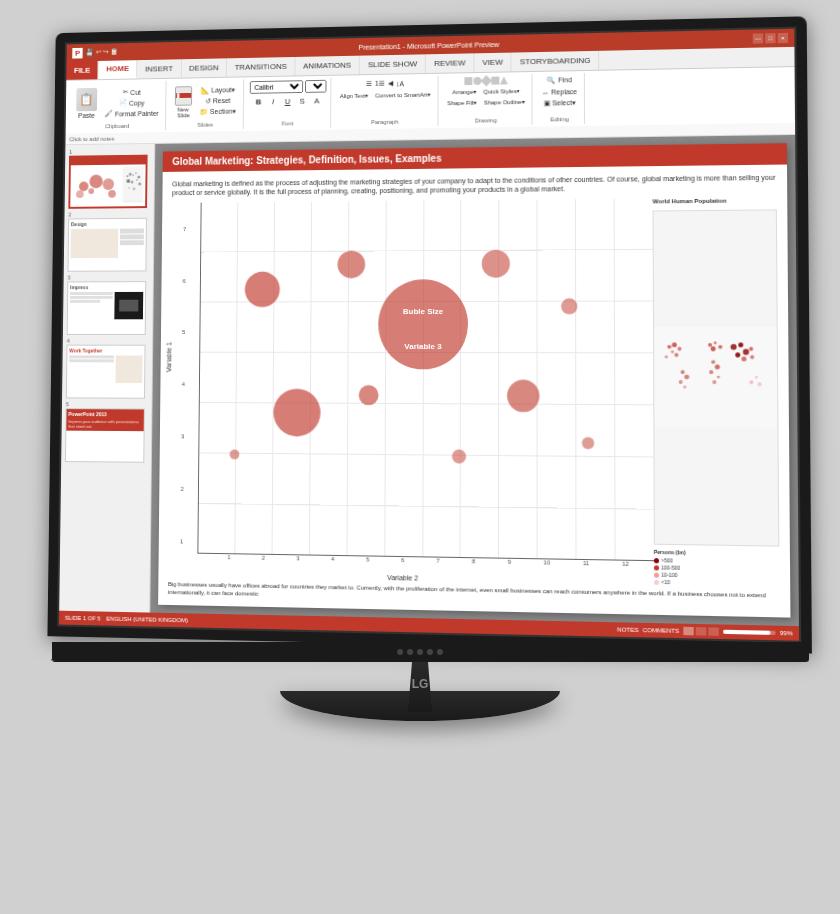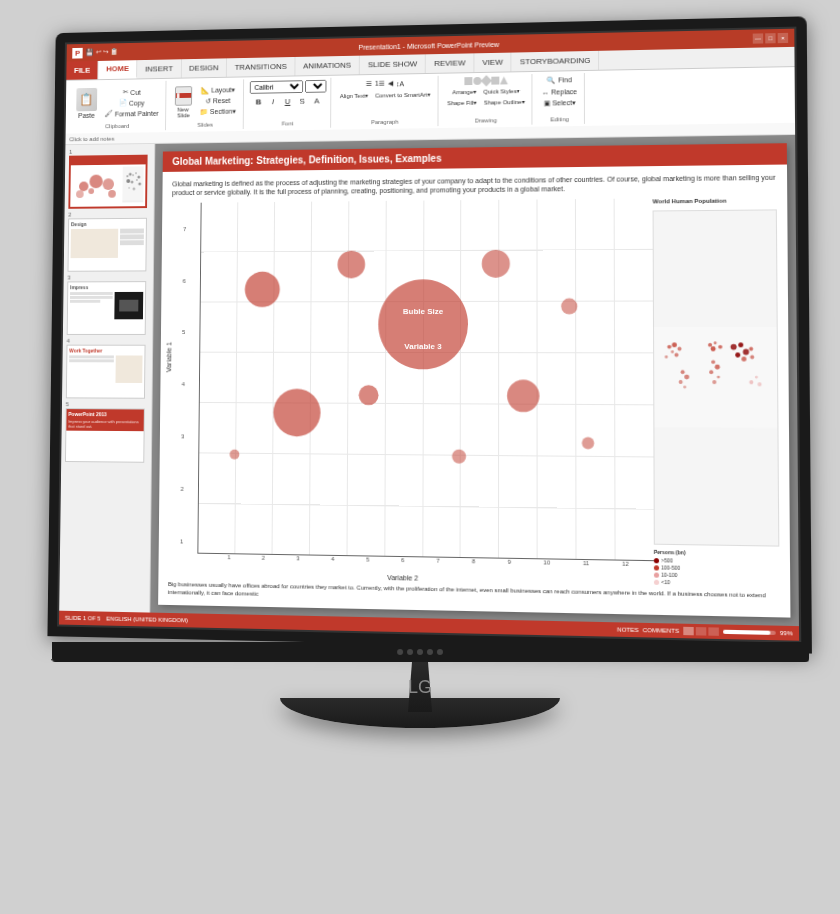--- a/index.html
+++ b/index.html
@@ -384,22 +384,22 @@
       height: 30px;
       background: linear-gradient(to bottom, #2a2a2a, #1a1a1a);
       border-radius: 0 0 50% 50% / 0 0 30px 30px;
       margin: 0 auto;
       box-shadow: 0 8px 20px rgba(0,0,0,0.4);
     }
 
     .lg-logo {
       text-align: center;
       color: #888;
-      font-size: 18px;
-      font-weight: normal;
+      font-size: 12px;
+      font-weight: bold;
       margin-top: -35px;
       position: relative;
       z-index: 10;
     }
 
     .monitor-bottom-bar {
       width: 760px;
       height: 20px;
       background: #1a1a1a;
       border-radius: 0 0 4px 4px;

